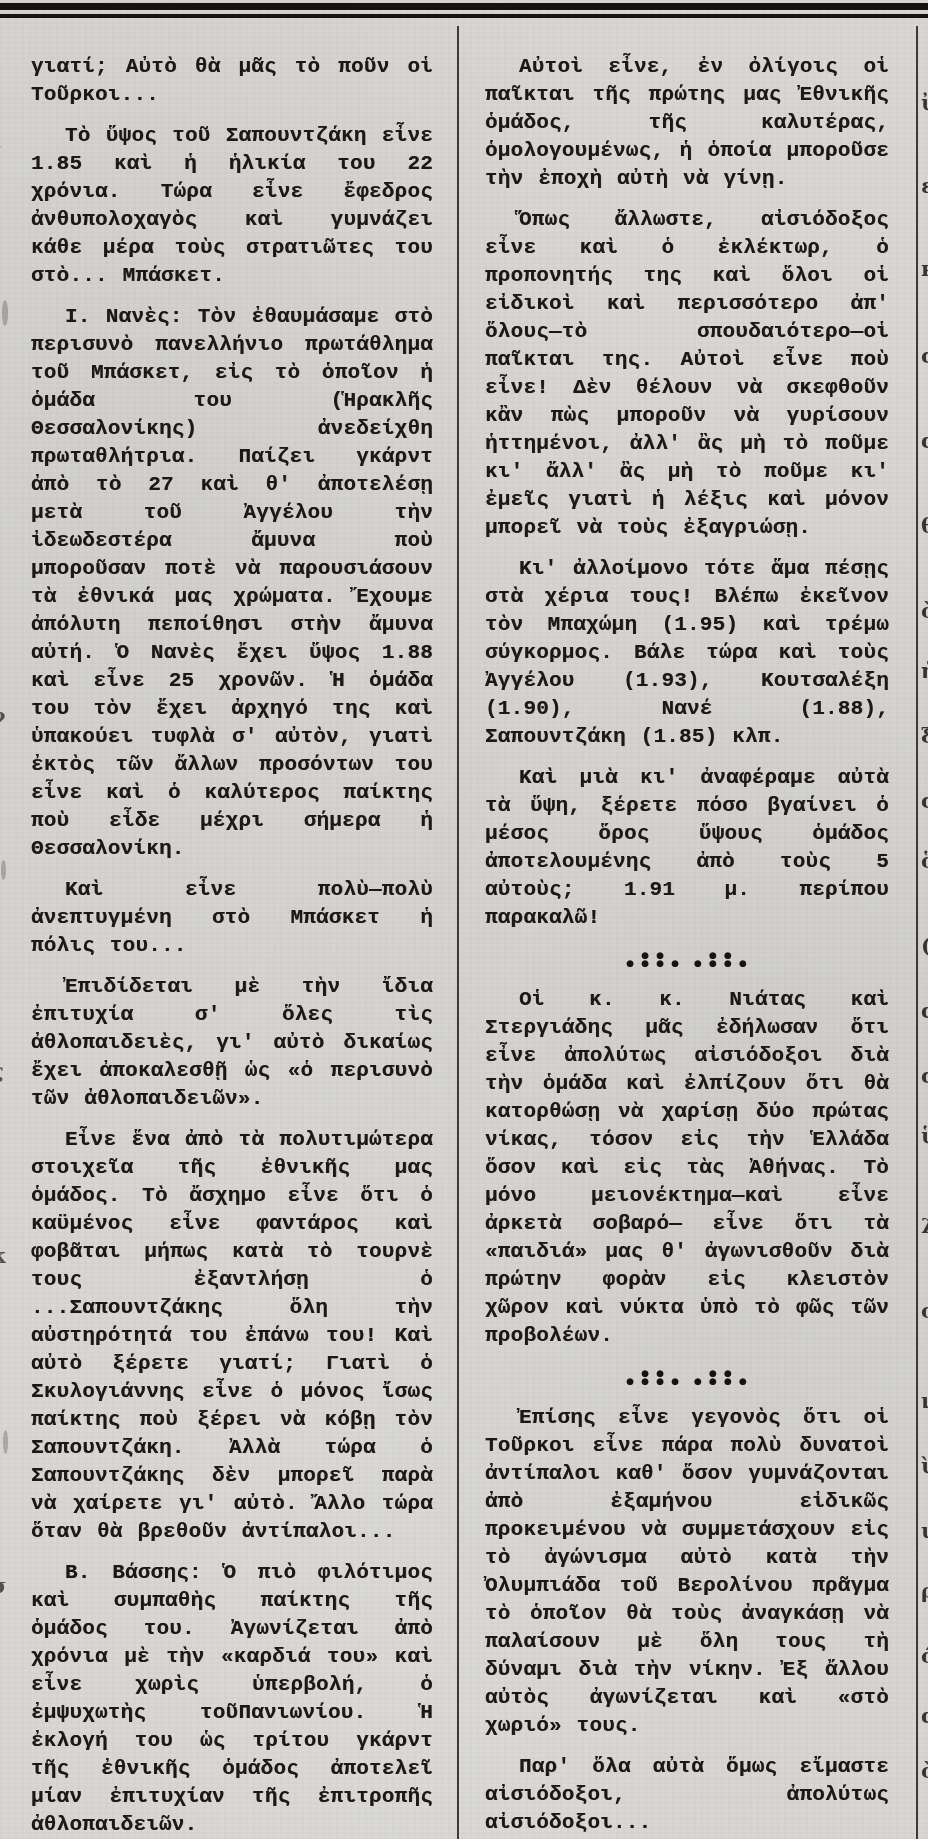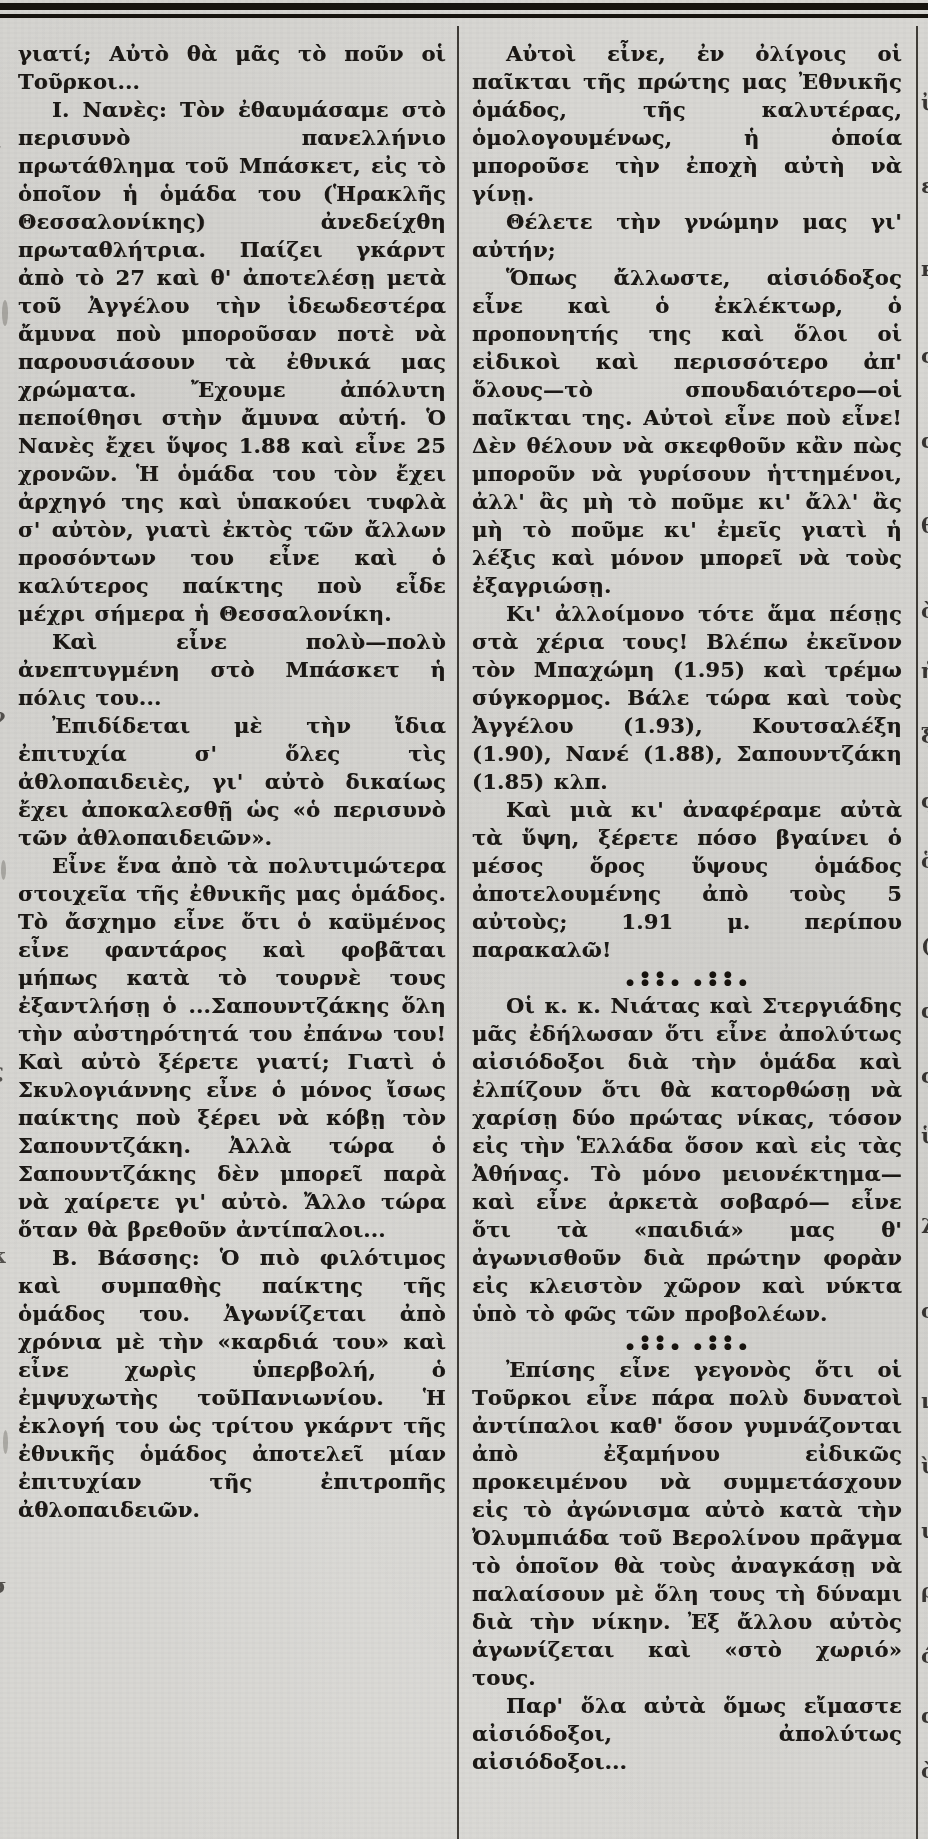--- a/index.html
+++ b/index.html
@@ -29,21 +29,21 @@
     position:absolute;top:40px;
     font-size:21px;font-weight:700;
     line-height:28px;
     text-align:justify;
     letter-spacing:0.2px;
     word-spacing:2px;
     text-shadow:0.3px 0.3px 0.5px rgba(25,20,15,0.55);
   }
   .col.left{left:18px;width:428px;}
   .col.right{left:472px;width:430px;}
-  .col p{margin:0;text-indent:34px;}
+  .col p{margin:13px;text-indent:34px;font-family:Liberation Mono, monospace;}
   .col p.noindent{text-indent:0;}
   .dinkus{
     display:flex;justify-content:center;gap:14px;
     height:28px;align-items:center;
     text-indent:0;
   }
   .dinkus .cluster{display:flex;flex-direction:column;align-items:center;gap:1px;}
   .dinkus .cluster span{
     font-size:9px;line-height:7px;letter-spacing:1px;
     color:#17130e;text-shadow:none;font-family:"DejaVu Sans",sans-serif;
@@ -63,31 +63,31 @@
 
 <div id="scan">
 
   <div class="rule-h thick"></div>
   <div class="rule-h thin"></div>
   <div class="rule-v center"></div>
   <div class="rule-v right"></div>
 
   <div class="col left">
     <p class="noindent">γιατί; Αὐτὸ θὰ μᾶς τὸ ποῦν οἱ Τοῦρκοι...</p>
+    <p>Τὸ ὕψος τοῦ Σαπουντζάκη εἶνε 1.85 καὶ ἡ ἡλικία του 22 χρόνια. Τώρα εἶνε ἔφεδρος ἀνθυπολοχαγὸς καὶ γυμνάζει κάθε μέρα τοὺς στρατιῶτες του στὸ... Μπάσκετ.</p>
     <p>Ι. Νανὲς: Τὸν ἐθαυμάσαμε στὸ περισυνὸ πανελλήνιο πρωτάθλημα τοῦ Μπάσκετ, εἰς τὸ ὁποῖον ἡ ὁμάδα του (Ἡρακλῆς Θεσσαλονίκης) ἀνεδείχθη πρωταθλήτρια. Παίζει γκάρντ ἀπὸ τὸ 27 καὶ θ' ἀποτελέσῃ μετὰ τοῦ Ἀγγέλου τὴν ἰδεωδεστέρα ἄμυνα ποὺ μποροῦσαν ποτὲ νὰ παρουσιάσουν τὰ ἐθνικά μας χρώματα. Ἔχουμε ἀπόλυτη πεποίθησι στὴν ἄμυνα αὐτή. Ὁ Νανὲς ἔχει ὕψος 1.88 καὶ εἶνε 25 χρονῶν. Ἡ ὁμάδα του τὸν ἔχει ἀρχηγό της καὶ ὑπακούει τυφλὰ σ' αὐτὸν, γιατὶ ἐκτὸς τῶν ἄλλων προσόντων του εἶνε καὶ ὁ καλύτερος παίκτης ποὺ εἶδε μέχρι σήμερα ἡ Θεσσαλονίκη.</p>
     <p>Καὶ εἶνε πολὺ—πολὺ ἀνεπτυγμένη στὸ Μπάσκετ ἡ πόλις του...</p>
     <p>Ἐπιδίδεται μὲ τὴν ἴδια ἐπιτυχία σ' ὅλες τὶς ἀθλοπαιδειὲς, γι' αὐτὸ δικαίως ἔχει ἀποκαλεσθῇ ὡς «ὁ περισυνὸ τῶν ἀθλοπαιδειῶν».</p>
     <p>Εἶνε ἕνα ἀπὸ τὰ πολυτιμώτερα στοιχεῖα τῆς ἐθνικῆς μας ὁμάδος. Τὸ ἄσχημο εἶνε ὅτι ὁ καϋμένος εἶνε φαντάρος καὶ φοβᾶται μήπως κατὰ τὸ τουρνὲ τους ἐξαντλήσῃ ὁ ...Σαπουντζάκης ὅλη τὴν αὐστηρότητά του ἐπάνω του! Καὶ αὐτὸ ξέρετε γιατί; Γιατὶ ὁ Σκυλογιάννης εἶνε ὁ μόνος ἴσως παίκτης ποὺ ξέρει νὰ κόβῃ τὸν Σαπουντζάκη. Ἀλλὰ τώρα ὁ Σαπουντζάκης δὲν μπορεῖ παρὰ νὰ χαίρετε γι' αὐτὸ. Ἄλλο τώρα ὅταν θὰ βρεθοῦν ἀντίπαλοι...</p>
     <p>Β. Βάσσης: Ὁ πιὸ φιλότιμος καὶ συμπαθὴς παίκτης τῆς ὁμάδος του. Ἀγωνίζεται ἀπὸ χρόνια μὲ τὴν «καρδιά του» καὶ εἶνε χωρὶς ὑπερβολή, ὁ ἐμψυχωτὴς τοῦΠανιωνίου. Ἡ ἐκλογή του ὡς τρίτου γκάρντ τῆς ἐθνικῆς ὁμάδος ἀποτελεῖ μίαν ἐπιτυχίαν τῆς ἐπιτροπῆς ἀθλοπαιδειῶν.</p>
 
   </div>
 
   <div class="col right">
     <p>Αὐτοὶ εἶνε, ἐν ὀλίγοις οἱ παῖκται τῆς πρώτης μας Ἐθνικῆς ὁμάδος, τῆς καλυτέρας, ὁμολογουμένως, ἡ ὁποία μποροῦσε τὴν ἐποχὴ αὐτὴ νὰ γίνῃ.</p>
-    <p>Θέλετε τὴν γνώμην μας γι' αὐτήν;</p>
     <p>Ὅπως ἄλλωστε, αἰσιόδοξος εἶνε καὶ ὁ ἐκλέκτωρ, ὁ προπονητής της καὶ ὅλοι οἱ εἰδικοὶ καὶ περισσότερο ἀπ' ὅλους—τὸ σπουδαιότερο—οἱ παῖκται της. Αὐτοὶ εἶνε ποὺ εἶνε! Δὲν θέλουν νὰ σκεφθοῦν κἂν πὼς μποροῦν νὰ γυρίσουν ἡττημένοι, ἀλλ' ἂς μὴ τὸ ποῦμε κι' ἄλλ' ἂς μὴ τὸ ποῦμε κι' ἐμεῖς γιατὶ ἡ λέξις καὶ μόνον μπορεῖ νὰ τοὺς ἐξαγριώσῃ.</p>
     <p>Κι' ἀλλοίμονο τότε ἅμα πέσῃς στὰ χέρια τους! Βλέπω ἐκεῖνον τὸν Μπαχώμη (1.95) καὶ τρέμω σύγκορμος. Βάλε τώρα καὶ τοὺς Ἀγγέλου (1.93), Κουτσαλέξη (1.90), Νανέ (1.88), Σαπουντζάκη (1.85) κλπ.</p>
     <p>Καὶ μιὰ κι' ἀναφέραμε αὐτὰ τὰ ὕψη, ξέρετε πόσο βγαίνει ὁ μέσος ὅρος ὕψους ὁμάδος ἀποτελουμένης ἀπὸ τοὺς 5 αὐτοὺς; 1.91 μ. περίπου παρακαλῶ!</p>
 
     <div class="dinkus">
       <span class="cluster">
         <span>● ●</span>
         <span>● ● ● ●</span>
       </span>
       <span class="cluster">

